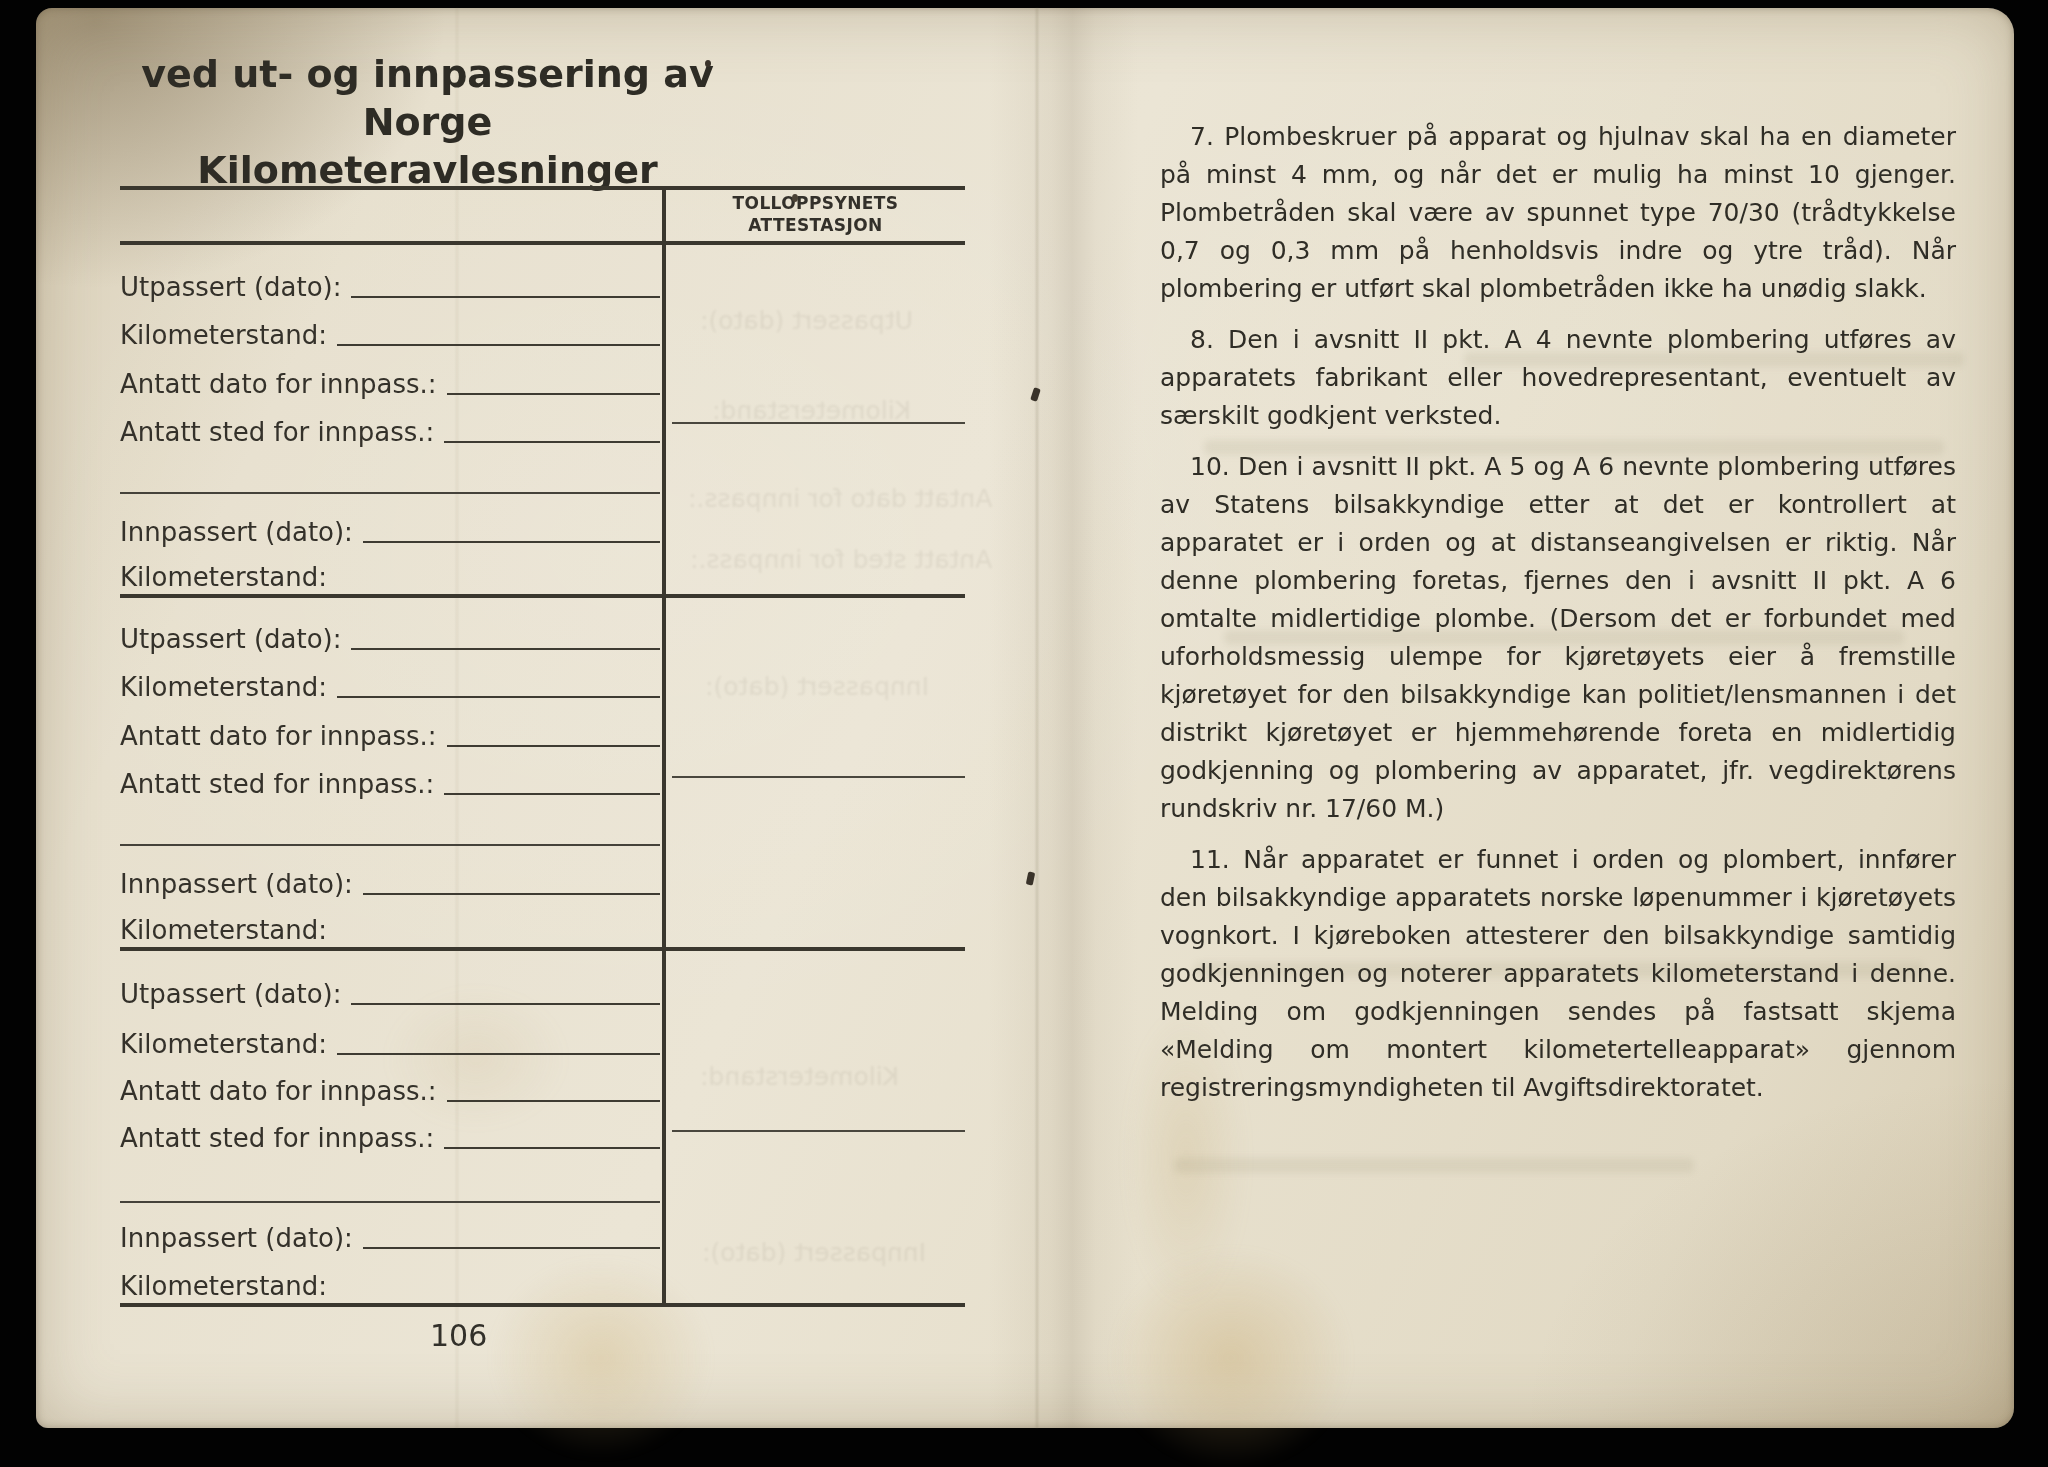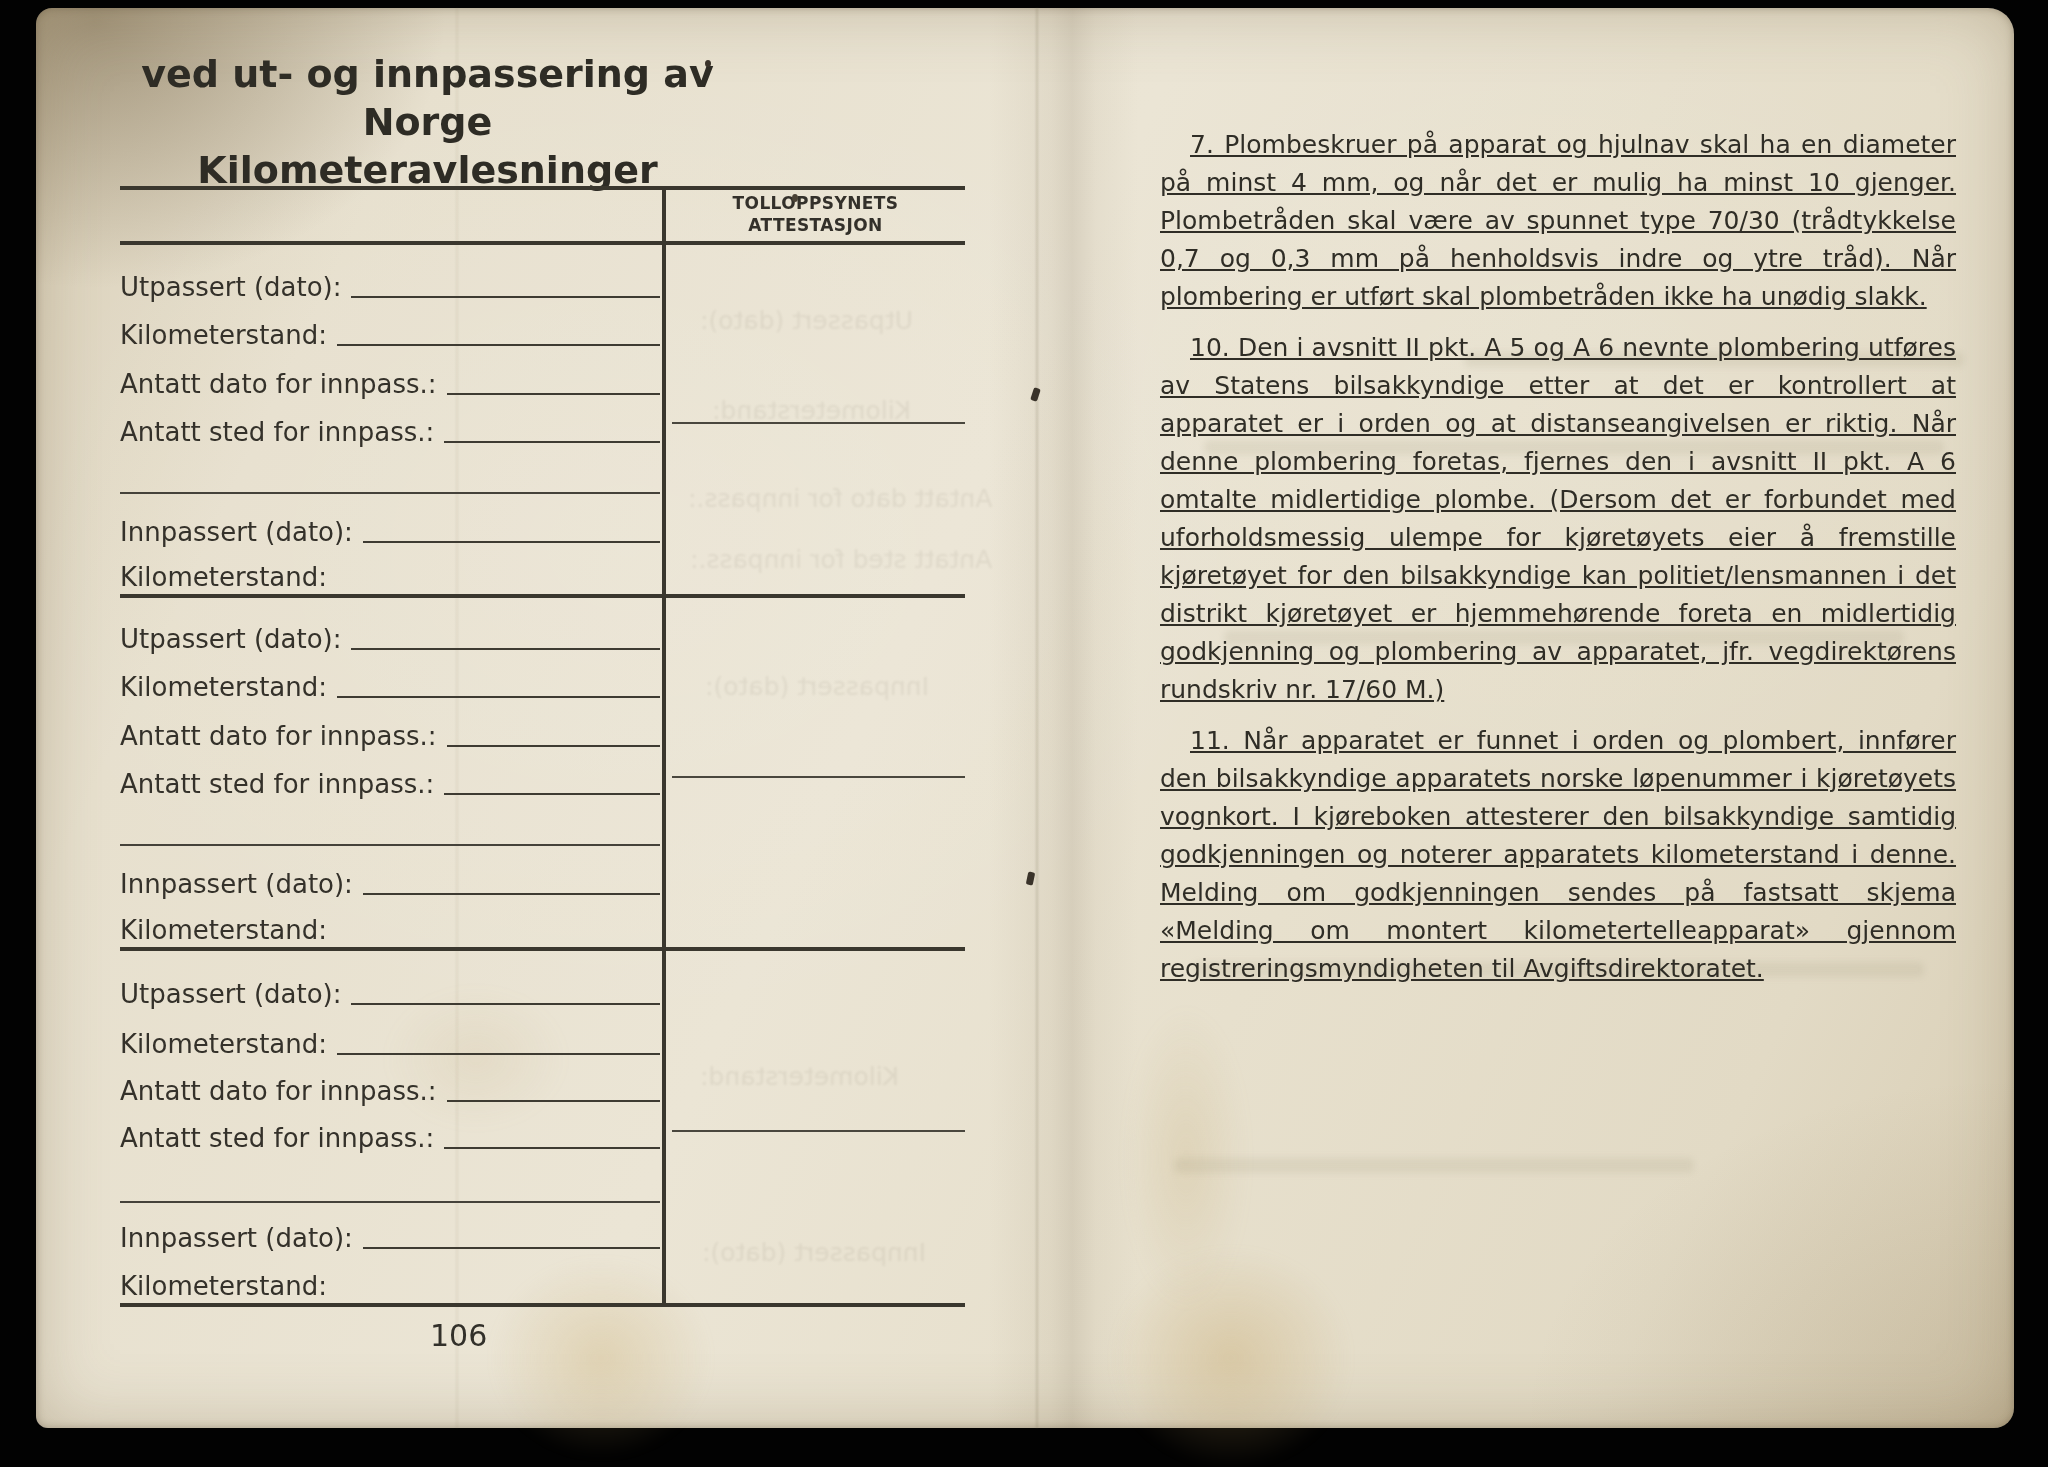--- a/index.html
+++ b/index.html
@@ -71,21 +71,21 @@
   .ghost.g2{left:688px;top:484px;} .ghost.g3{left:690px;top:545px;}
   .ghost.g4{left:705px;top:672px;} .ghost.g5{left:700px;top:1062px;}
   .ghost.g6{left:702px;top:1238px;}
   .page-num{position:absolute;font-size:30px;color:#32302a;}
   .pn-left{left:430px;top:1318px;width:130px;text-align:left;}
 
   
   .right-page{position:absolute;left:1024px;top:0;width:1024px;height:1467px;}
   .body-text{position:absolute;left:136px;top:118px;width:796px;color:#2f2d26;
     font-size:25px;line-height:38px;text-align:justify;}
-  .body-text p{margin:8px 0 13px 0;text-indent:30px;text-decoration:underline;}
+  .body-text p{margin:0 0 13px 0;text-indent:30px;}
   .ghost-streak{position:absolute;height:15px;background:rgba(148,136,108,0.13);filter:blur(3px);border-radius:6px;}
   .gs1{left:440px;top:352px;width:500px;} .gs2{left:180px;top:440px;width:740px;}
   .gs3{left:200px;top:630px;width:680px;} .gs4{left:170px;top:962px;width:730px;}
   .gs5{left:150px;top:1158px;width:520px;}
 </style>
 </head>
 <body>
 
 <div class="paper">
   <div class="gutter-shade"></div>
@@ -206,20 +206,21 @@
 
 <div class="right-page">
   <div class="ghost-streak gs1"></div>
   <div class="ghost-streak gs2"></div>
   <div class="ghost-streak gs3"></div>
   <div class="ghost-streak gs4"></div>
   <div class="ghost-streak gs5"></div>
 
   <div class="body-text">
     <p>7.  Plombeskruer på apparat og hjulnav skal ha en diameter på minst 4 mm, og når det er mulig ha minst 10 gjenger. Plombetråden skal være av spunnet type 70/30 (trådtykkelse 0,7 og 0,3 mm på henholdsvis indre og ytre tråd). Når plombering er utført skal plombetråden ikke ha unødig slakk.</p>
+    <p>8.  Den i avsnitt II pkt. A 4 nevnte plombering utføres av apparatets fabrikant eller hovedrepresentant, eventuelt av særskilt godkjent verksted.</p>
     <p>10.  Den i avsnitt II pkt. A 5 og A 6 nevnte plombering utføres av Statens bilsakkyndige etter at det er kontrollert at apparatet er i orden og at distanseangivelsen er riktig. Når denne plombering foretas, fjernes den i avsnitt II pkt. A 6 omtalte midlertidige plombe. (Dersom det er forbundet med uforholdsmessig ulempe for kjøretøyets eier å fremstille kjøretøyet for den bilsakkyndige kan politiet/lensmannen i det distrikt kjøretøyet er hjemmehørende foreta en midlertidig godkjenning og plombering av apparatet, jfr. vegdirektørens rundskriv nr. 17/60 M.)</p>
     <p>11.  Når apparatet er funnet i orden og plombert, innfører den bilsakkyndige apparatets norske løpenummer i kjøretøyets vognkort. I kjøreboken attesterer den bilsakkyndige samtidig godkjenningen og noterer apparatets kilometerstand i denne. Melding om godkjenningen sendes på fastsatt skjema «Melding om montert kilometertelleapparat» gjennom registreringsmyndigheten til Avgiftsdirektoratet.</p>
   </div>
 
 </div>
 
 <div class="speck a"></div>
 <div class="speck b"></div>
 <div class="speck c"></div>
 <div class="speck d"></div>

